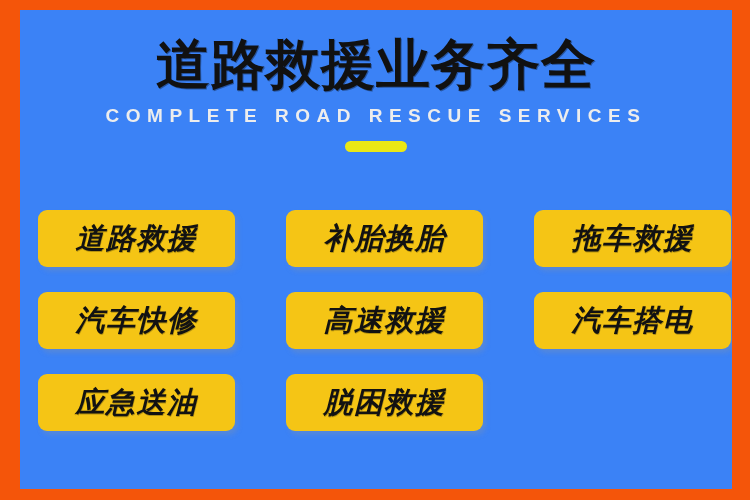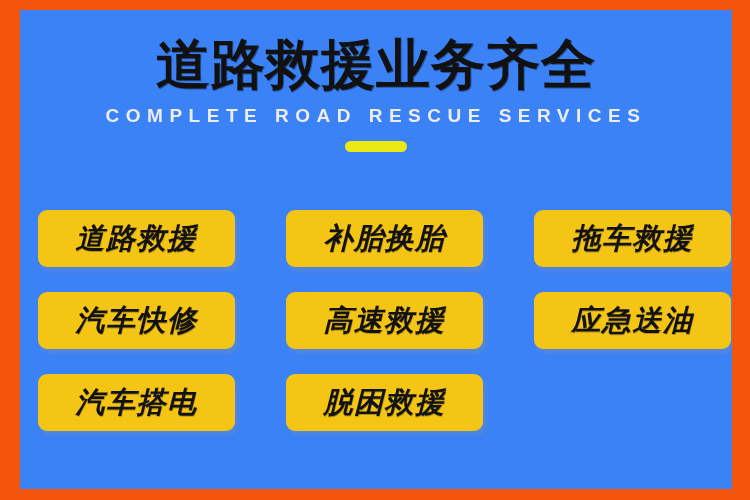--- a/index.html
+++ b/index.html
@@ -154,24 +154,24 @@
       <button class="svc-btn">
         <span class="svc-btn-label">拖车救援</span>
       </button>
       <button class="svc-btn">
         <span class="svc-btn-label">汽车快修</span>
       </button>
       <button class="svc-btn">
         <span class="svc-btn-label">高速救援</span>
       </button>
       <button class="svc-btn">
-        <span class="svc-btn-label">应急送油</span>
+        <span class="svc-btn-label">汽车搭电</span>
       </button>
       <button class="svc-btn">
-        <span class="svc-btn-label">汽车搭电</span>
+        <span class="svc-btn-label">应急送油</span>
       </button>
       <button class="svc-btn">
         <span class="svc-btn-label">脱困救援</span>
       </button>
     </div>
 
   </div>
 </div>
 
 </body></html>

